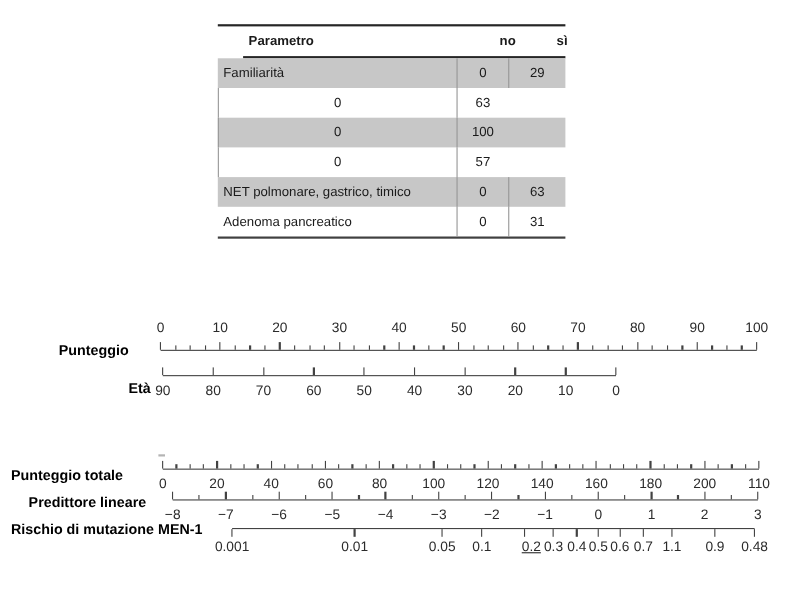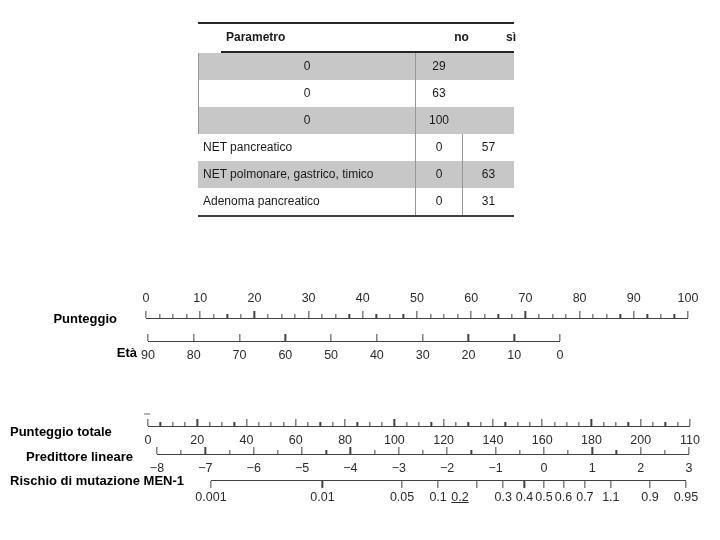--- a/index.html
+++ b/index.html
@@ -38,33 +38,33 @@
 <div id="stage">
 
   <div id="param-table">
     <div class="prow head">
       <div class="pcell">Parametro</div>
       <div class="pcell num">no</div>
       <div class="pcell num">sì</div>
     </div>
 
   <div class="prow shaded">
+        <div class="pcell">Familiarità</div>
         <div class="pcell num">0</div>
         <div class="pcell num">29</div>
       </div>
       <div class="prow">
         <div class="pcell num">0</div>
         <div class="pcell num">63</div>
       </div>
       <div class="prow shaded">
         <div class="pcell num">0</div>
         <div class="pcell num">100</div>
       </div>
       <div class="prow">
-        <div class="pcell">NET pancreatico</div>
         <div class="pcell num">0</div>
         <div class="pcell num">57</div>
       </div>
       <div class="prow shaded">
         <div class="pcell">NET polmonare, gastrico, timico</div>
         <div class="pcell num">0</div>
         <div class="pcell num">63</div>
       </div>
       <div class="prow">
         <div class="pcell">Adenoma pancreatico</div>
@@ -251,33 +251,33 @@
       <div class="axis-line" style="left: 211px; top: 480px; width: 475px;"></div>
       <div class="tick" style="left: 211px; top: 481.4px; height: 7px;"></div>
       <div class="tick-label" style="left: 211px; top: 491px;">0.001</div>
       <div class="tick" style="left: 322.461px; top: 481.4px; height: 7px;"></div>
       <div class="tick-label" style="left: 322.461px; top: 491px;">0.01</div>
       <div class="tick" style="left: 402.053px; top: 481.4px; height: 7px;"></div>
       <div class="tick-label" style="left: 402.053px; top: 491px;">0.05</div>
       <div class="tick" style="left: 438.082px; top: 481.4px; height: 7px;"></div>
       <div class="tick-label" style="left: 438.082px; top: 491px;">0.1</div>
       <div class="tick" style="left: 477.183px; top: 481.4px; height: 7px;"></div>
-      <div class="tick-label" style="left: 460px; top: 491px; text-decoration: underline;">0.2</div>
+      <div class="tick-label" style="left: 483px; top: 491px; text-decoration: underline;">0.2</div>
       <div class="tick" style="left: 503.172px; top: 481.4px; height: 7px;"></div>
       <div class="tick-label" style="left: 503.172px; top: 491px;">0.3</div>
       <div class="tick" style="left: 524.476px; top: 481.4px; height: 7px;"></div>
       <div class="tick-label" style="left: 524.476px; top: 491px;">0.4</div>
       <div class="tick" style="left: 544.026px; top: 481.4px; height: 7px;"></div>
       <div class="tick-label" style="left: 544.026px; top: 491px;">0.5</div>
       <div class="tick" style="left: 563.577px; top: 481.4px; height: 7px;"></div>
       <div class="tick-label" style="left: 563.577px; top: 491px; text-align: right;">0.6</div>
       <div class="tick" style="left: 584.881px; top: 481.4px; height: 7px;"></div>
       <div class="tick-label" style="left: 584.881px; top: 491px;">0.7</div>
       <div class="tick" style="left: 610.87px; top: 481.4px; height: 7px;"></div>
       <div class="tick-label" style="left: 610.87px; top: 491px;">1.1</div>
       <div class="tick" style="left: 649.971px; top: 481.4px; height: 7px;"></div>
       <div class="tick-label" style="left: 649.971px; top: 491px;">0.9</div>
       <div class="tick" style="left: 686px; top: 481.4px; height: 7px;"></div>
-      <div class="tick-label" style="left: 686px; top: 491px;">0.95</div>
+      <div class="tick-label" style="left: 686px; top: 491px;">0.48</div>
       <div class="axis-title" style="top: 481px; left: 10px;">Rischio di mutazione MEN-1</div>
     </div>
 
 </div>
 
 </body></html>

